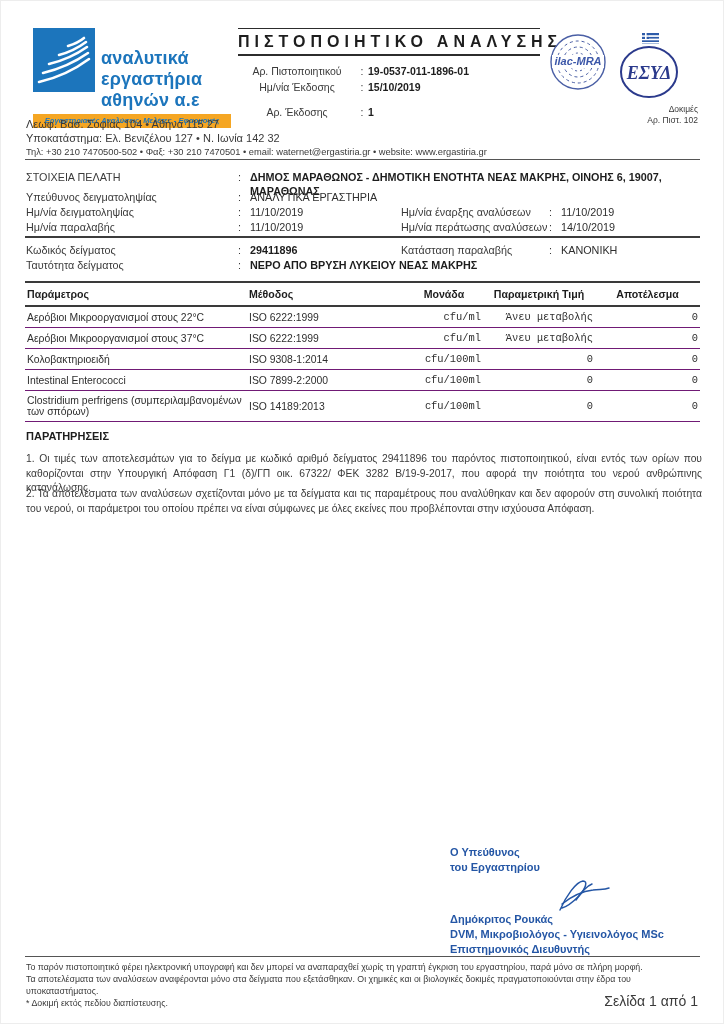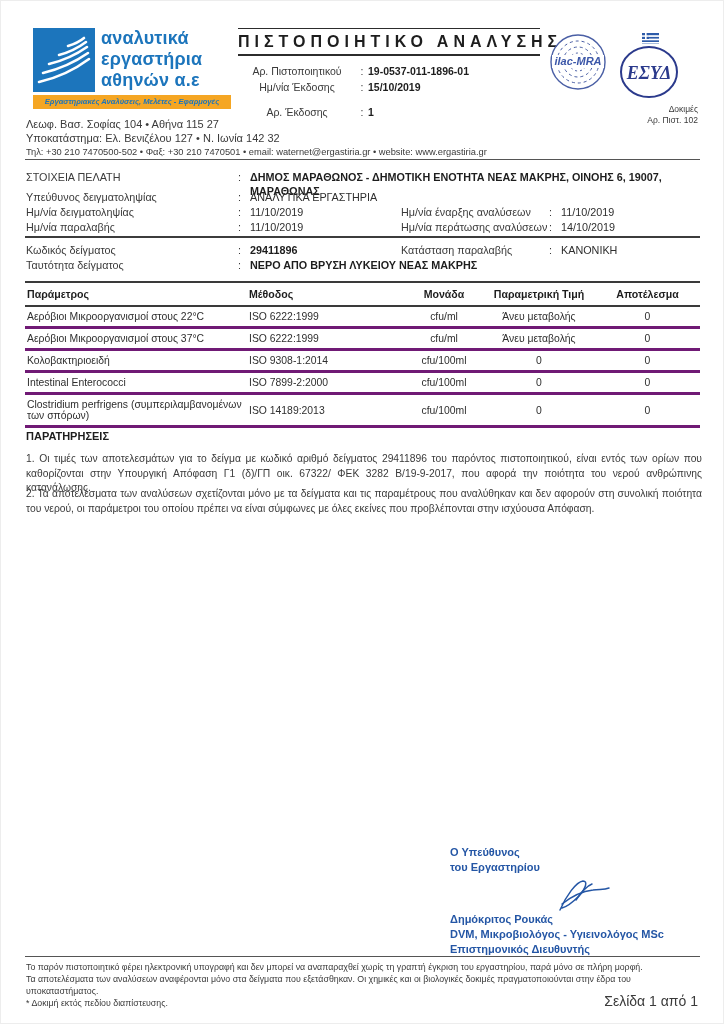--- a/index.html
+++ b/index.html
@@ -6,21 +6,21 @@
   body { background:#fff; }
   .page {
     position:relative; width:724px; height:1024px; background:#ffffff;
     font-family:"Liberation Sans", sans-serif; color:#2e2e2e; overflow:hidden;
     box-shadow: inset 0 0 0 1px #ededed;
   }
   
   .logo-wrap { position:absolute; left:33px; top:28px; width:200px; }
   .logo-top { display:flex; align-items:stretch; }
   .logo-square { width:62px; height:64px; background:#1C75BC; flex:0 0 auto; }
-  .logo-name { padding-left:6px; color:#1C75BC; font-weight:bold; font-size:18px; line-height:21px; letter-spacing:0.2px; }
+  .logo-name { padding-left:6px; color:#1C75BC; font-weight:bold; font-size:18px; line-height:21px; letter-spacing:0.2px;margin-top:20px; }
   .logo-tagline {
     margin-top:3px; background:#F5A623; color:#1C75BC; font-weight:bold; font-style:italic;
     font-size:7.6px; text-align:center; padding:2px 1px 3px 1px; width:198px;
   }
   
   .title-block { position:absolute; left:238px; top:28px; width:302px; }
   .title-rule-top { border-top:1.5px solid #2c2c2c; }
   .doc-title { text-align:center; font-weight:bold; font-size:16px; letter-spacing:5px; padding:4px 0 3px 0; color:#1d1d1d; white-space:nowrap; }
   .title-rule-bottom { border-top:2.5px solid #2c2c2c; }
   .cert-fields { margin-top:7px; font-size:10.5px; }
@@ -47,22 +47,22 @@
   .info-row .pair2 { display:flex; position:absolute; left:375px; }
   .info-row .pair2 .lbl { width:148px; }
   
   .table-wrap { position:absolute; left:25px; top:281px; width:675px; }
   table { border-collapse:collapse; width:675px; table-layout:fixed; }
   thead th {
     border-top:2px solid #3a3a3a; border-bottom:2px solid #3a3a3a;
     font-size:10.6px; padding:5px 2px; color:#1d1d1d; text-align:left;
   }
   thead th.c { text-align:center; }
-  tbody td { border-bottom:3px solid #701a75; font-size:10.4px; padding:4px 2px; color:#2e2e2e; }
-  tbody td.c { text-align:center; }
+  tbody td { border-bottom:1px solid #701a75; font-size:10.4px; padding:4px 2px; color:#2e2e2e; }
+  tbody td.c { text-align:right;font-family:Liberation Mono, monospace; }
   
   .remarks-head { position:absolute; left:26px; top:430px; font-size:11px; font-weight:bold; color:#1d1d1d; }
   .remark { position:absolute; left:26px; width:676px; font-size:10.3px; line-height:14.5px; color:#3a3a3a; text-align:justify; }
   
   .signature { position:absolute; left:450px; top:845px; width:270px; text-align:left; color:#2456A5; font-weight:bold; font-size:11px; line-height:15px; }
   .sig-img { margin:-1px auto -4px auto; display:block; }
   
   .footer { position:absolute; left:26px; top:961px; width:676px; font-size:8.8px; line-height:12px; color:#3a3a3a; }
   .pagenum { position:absolute; right:26px; top:993px; font-size:14px; color:#3a3a3a; }
 </style>

